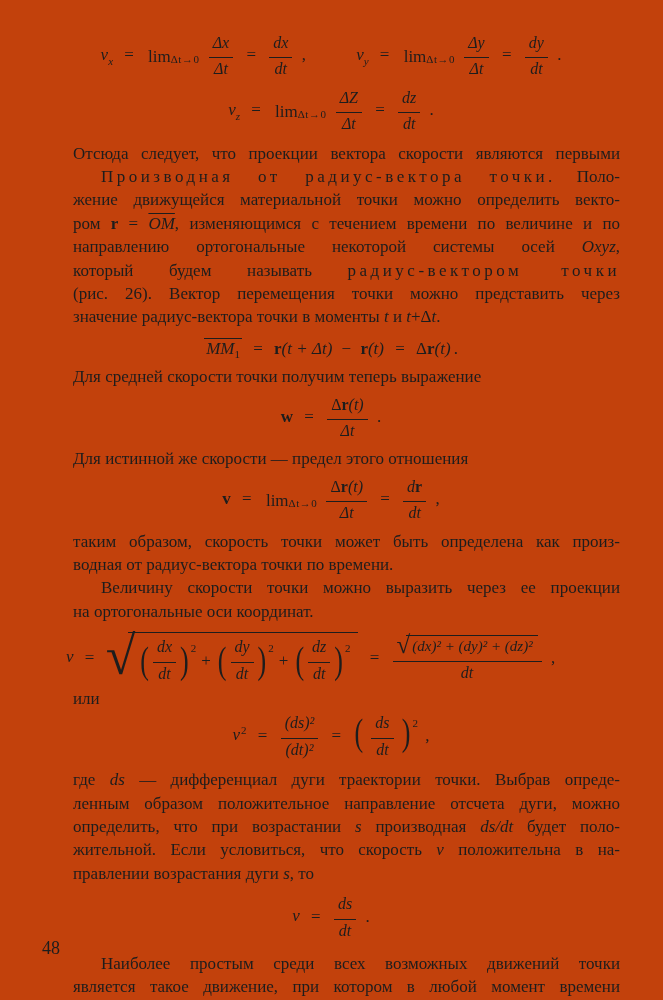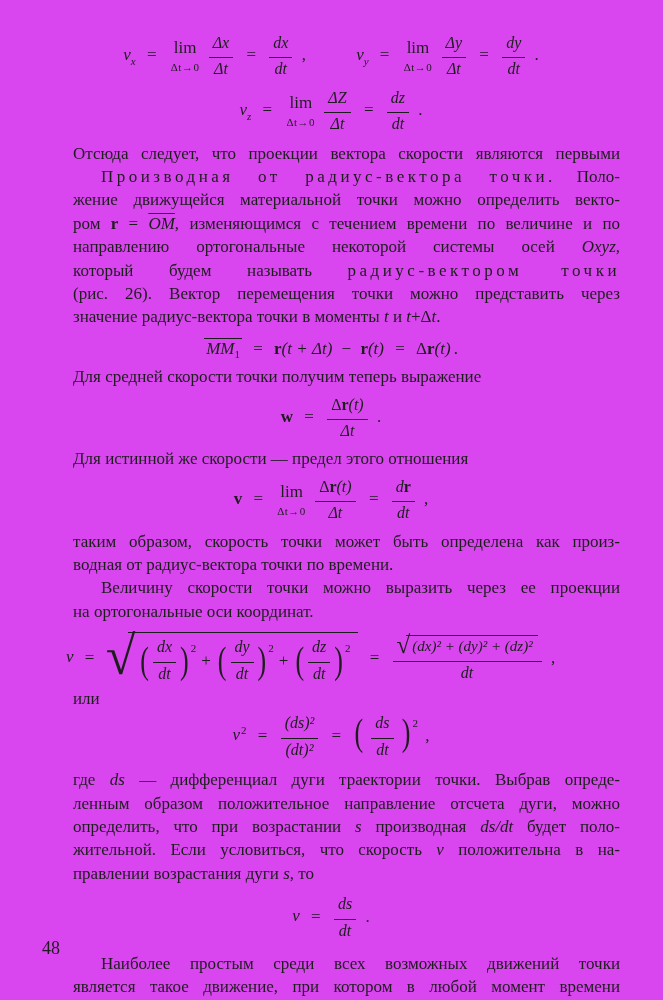--- a/index.html
+++ b/index.html
@@ -1,20 +1,20 @@
 <!DOCTYPE html>
 <html><head>
 <meta charset="utf-8">
 <style>
   html,body{margin:0;padding:0;background:#e8e8e6;}
   .page{
     position:relative;
     width:663px;height:1000px;
     margin:0 auto;
-    background:#d946ef;
+    background:#c2410c;
     color:#1d1d1d;
     font-family:"Liberation Serif","DejaVu Serif",serif;
     box-sizing:border-box;
     padding:28px 43px 0 42px;
     overflow:hidden;
   }
   
   .para{margin:0;}
   .tline{font-size:17px;line-height:23.4px;margin-left:31px;}
   .just{text-align:justify;text-align-last:justify;}
@@ -24,21 +24,21 @@
   .bfv{font-weight:bold;font-style:normal;}
   .ovl{text-decoration:overline;}
   
   .fm-row{text-align:center;font-size:17px;font-style:normal;margin:6px 0;}
   .fm-left{text-align:left;padding-left:24px;}
   .fexpr{display:inline-block;white-space:nowrap;}
   .fexpr + .fexpr{margin-left:46px;}
   .frac{display:inline-flex;flex-direction:column;align-items:center;vertical-align:middle;margin:0 2px;line-height:1.15;font-size:16px;}
   .frac .num{display:inline-flex;align-items:center;justify-content:center;padding:0 4px 5px;border-bottom:1.4px solid #1d1d1d;}
   .frac .den{display:inline-flex;align-items:center;justify-content:center;padding-top:2px;}
-  .lim{display:inline-flex;flex-direction:column;align-items:center;vertical-align:middle;margin:0 3px;line-height:1;}
+  .lim{display:inline-flex;flex-direction:row;align-items:flex-start;vertical-align:middle;margin:0 3px;line-height:1;}
   .lim .l1{font-size:17px;font-style:normal;}
   .lim .l2{font-size:11px;margin-top:6px;font-style:normal;letter-spacing:0.5px;}
   sub{font-size:11px;}
   .eq{margin:0 7px;}
   .op{margin:0 5px;}
   .pt{margin-left:3px;}
   .ovl-b{display:inline-block;border-top:1.4px solid #1d1d1d;padding:1px 2px 0 2px;line-height:1;}
   .sqrt{display:inline-flex;align-items:center;vertical-align:middle;}
   .sqrt .rad{font-style:normal;line-height:0.85;font-weight:400;}
   .sqrt.big .rad{font-size:54px;margin-right:-7px;transform:translateY(-2px);}

